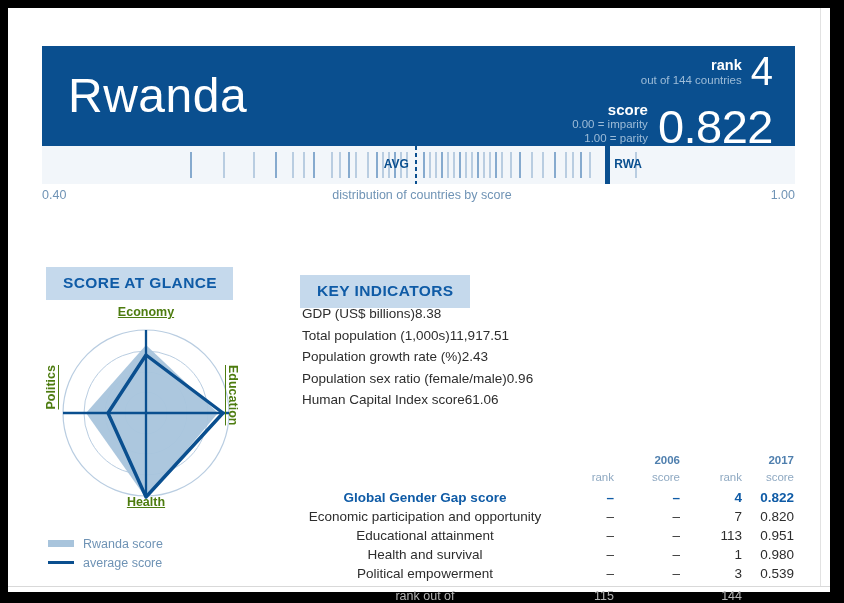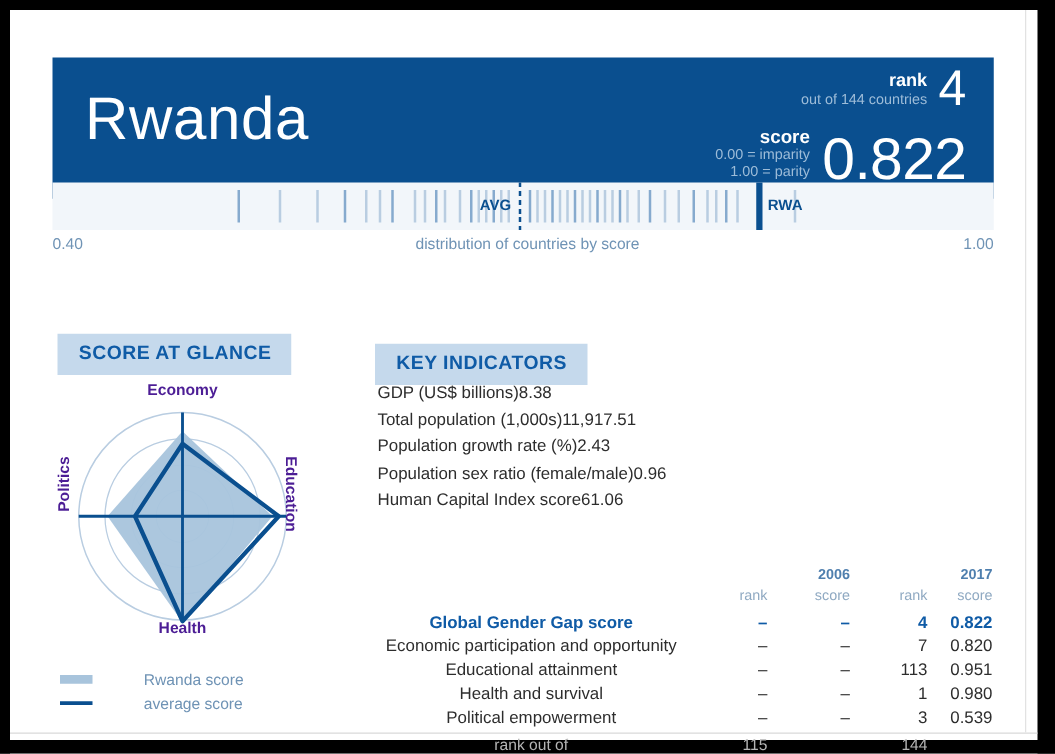--- a/index.html
+++ b/index.html
@@ -93,30 +93,30 @@
     font-weight:bold;
     letter-spacing:0.4px;
     padding: 7px 16px 8px 17px;
   }
   #sec-glance { left:46px; top:267px; }
   #sec-key    { left:300px; top:275px; }
 
   
   .radar-wrap { position:absolute; left:46px; top:305px; width:200px; height:210px; }
   .axis-label {
-    position:absolute; color:#4c1d95; font-size:12.5px; font-weight:bold;
+    position:absolute; color:#4d7c0f; font-size:12.5px; font-weight:bold;text-decoration:underline;
   }
   #lab-economy  { left:0; top:0; width:200px; text-align:center; }
   #lab-health   { left:0; top:190px; width:200px; text-align:center; }
   #lab-education{ left:180px; top:60px; writing-mode:vertical-rl; }
   #lab-politics { left:-2px; top:60px; writing-mode:vertical-rl; transform:rotate(180deg); }
 
   
   .legend { position:absolute; left:48px; top:534px; }
-  .leg-row { display:flex; align-items:center; height:19px;gap:32px; }
+  .leg-row { display:flex; align-items:center; height:19px; }
   .leg-sw-fill { width:26px; height:7px; background:#a8c4dc; margin-right:9px; }
   .leg-sw-line { width:26px; height:3px; background:#0a4f8f; margin-right:9px; }
   .leg-txt { font-size:12.5px; color:#6f93b5; }
 
   
   .ki-list { position:absolute; left:302px; top:303px; width:490px; }
   .ki-row  { display:flex; justify-content:flex-start; align-items:baseline;
              font-size:13.5px; color:#2d2d2d; line-height:21.5px; height:21.5px; }
   .ki-name { white-space:nowrap; }
   .ki-val  { white-space:nowrap; }

